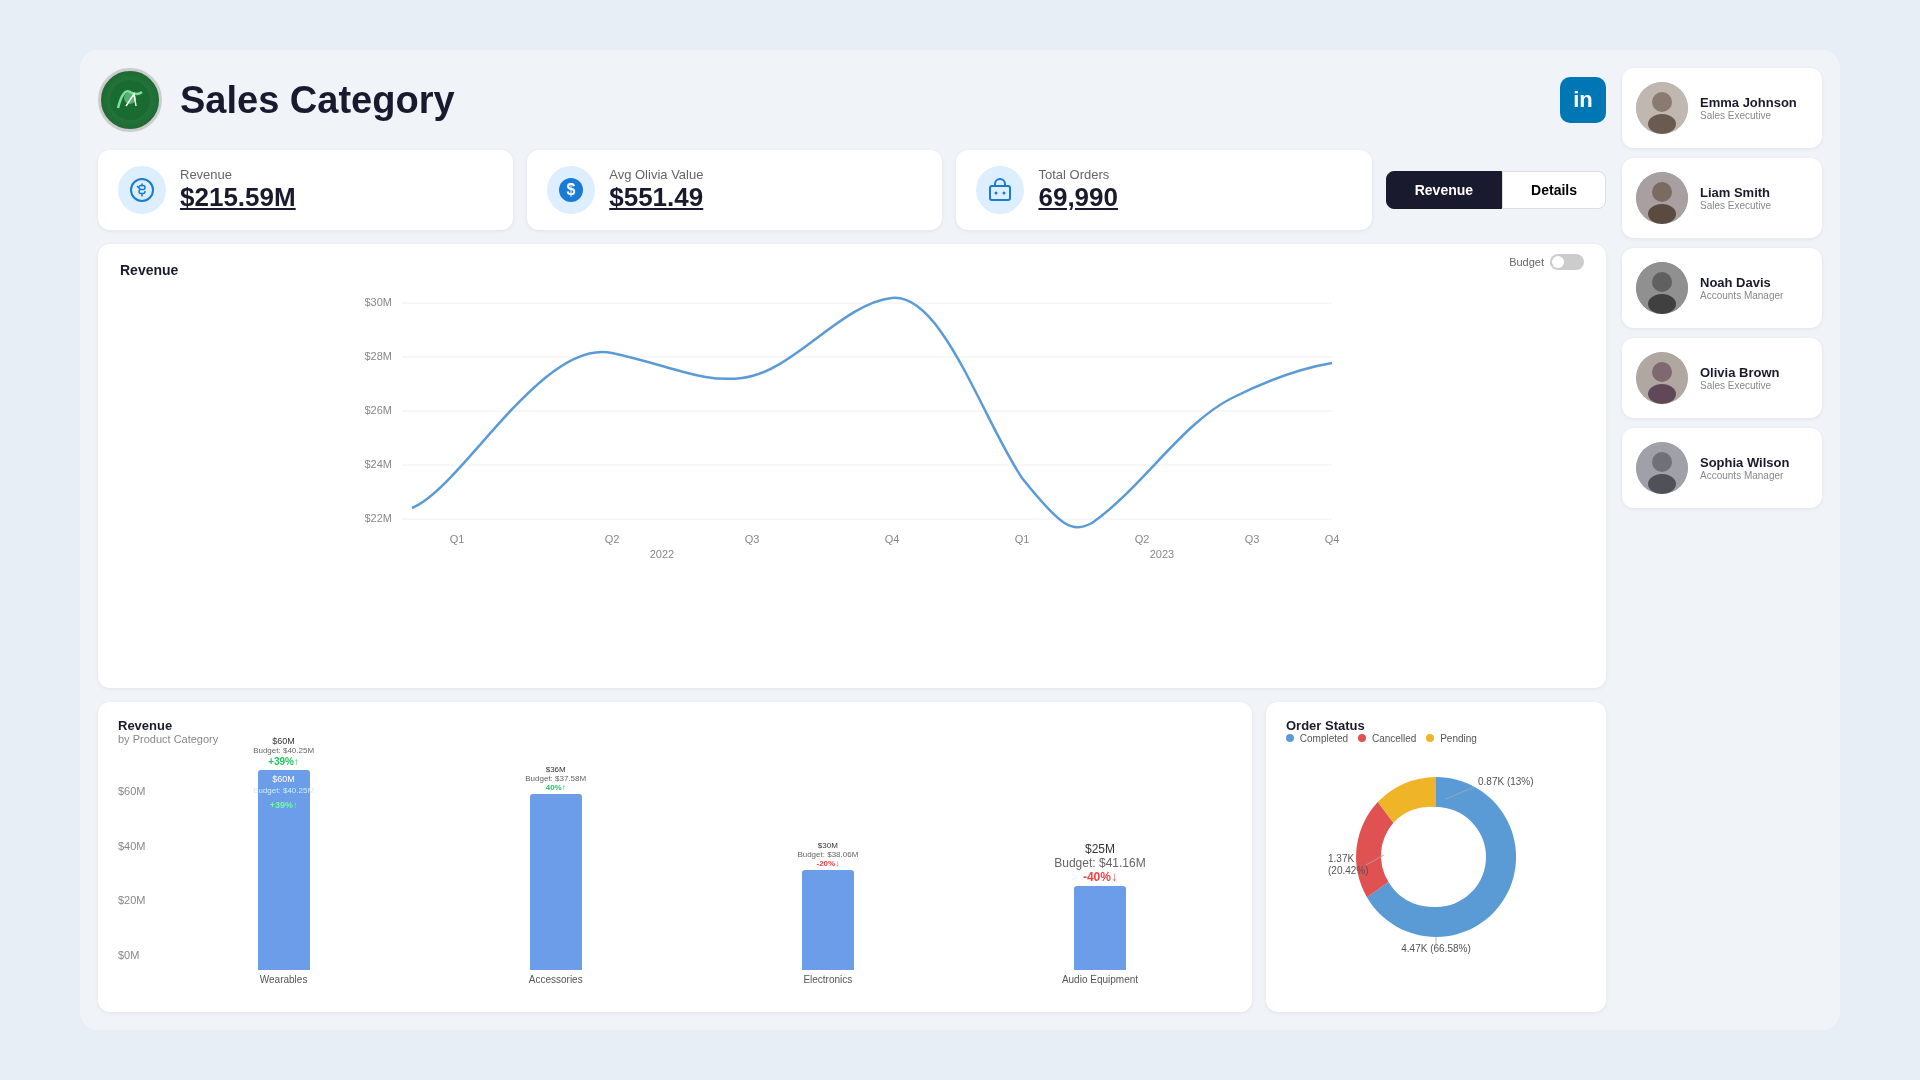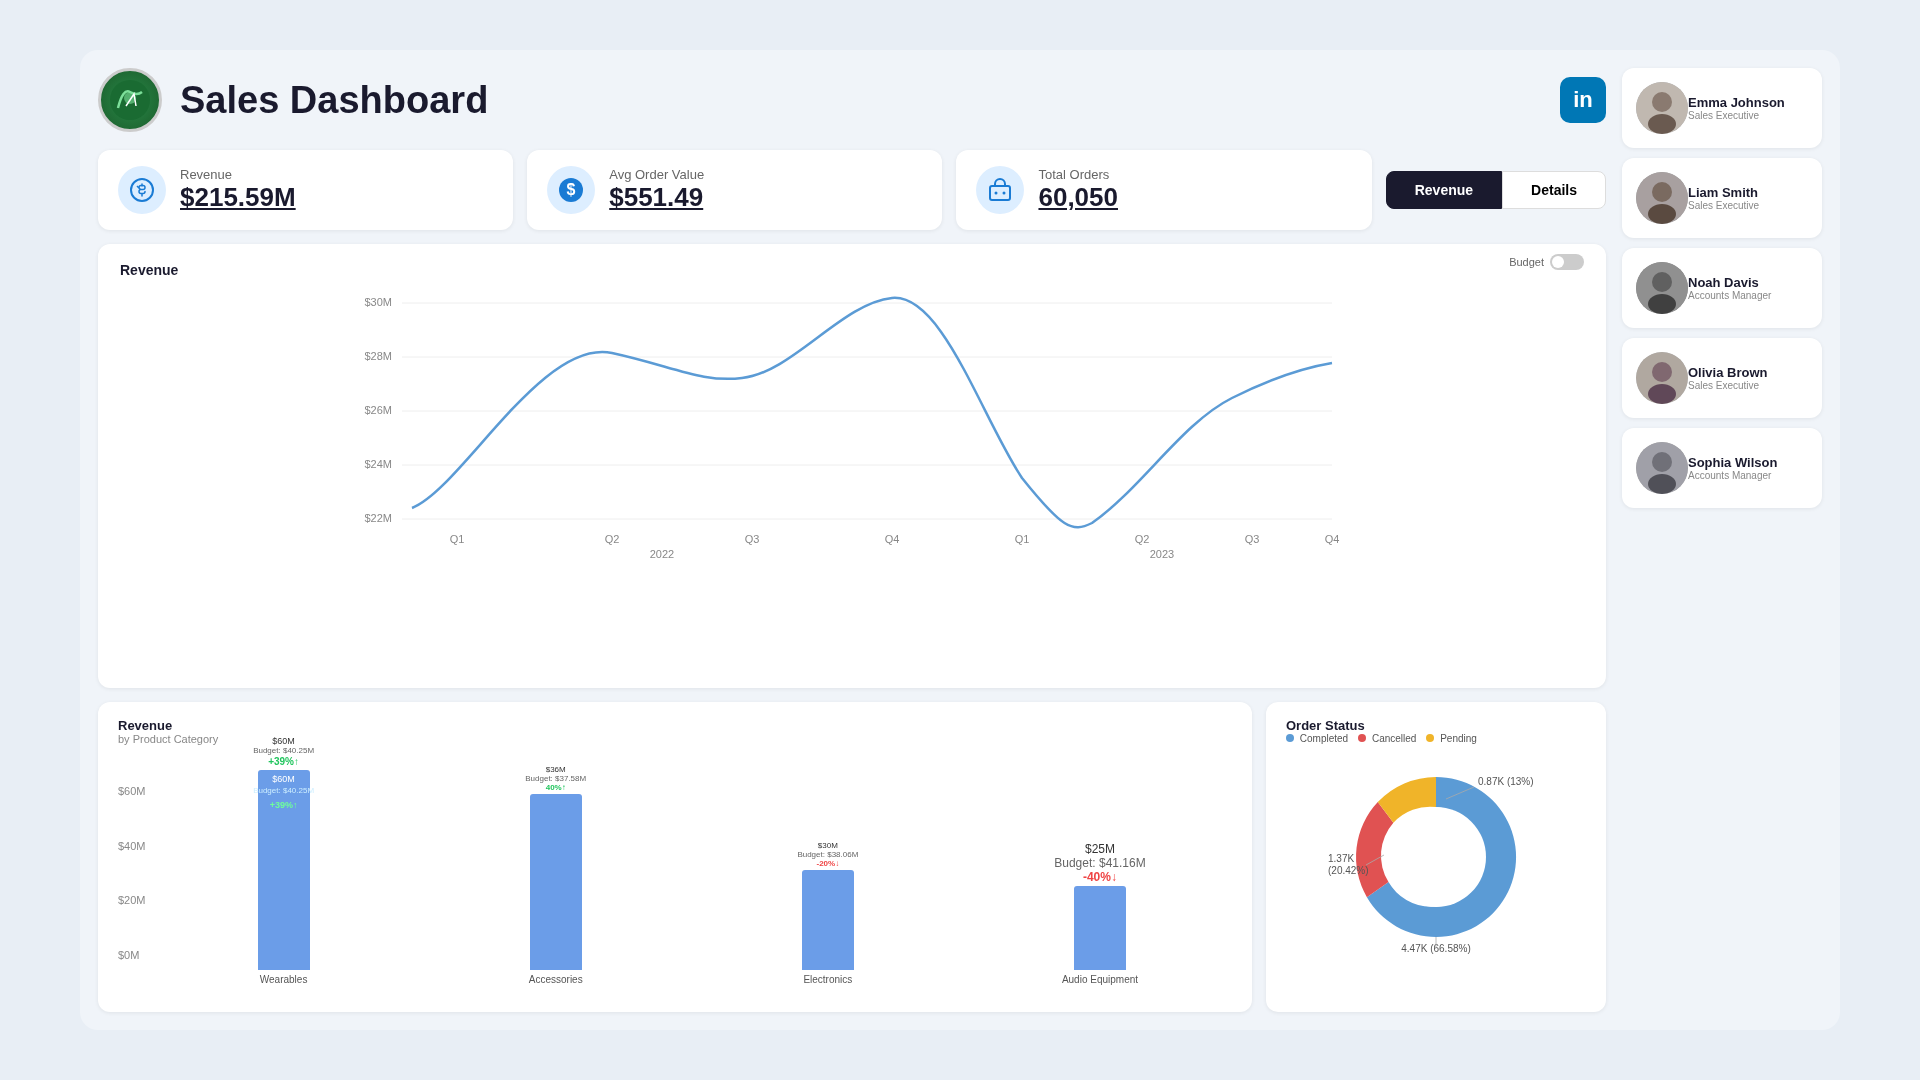--- a/index.html
+++ b/index.html
@@ -269,20 +269,21 @@
       display: flex;
       flex-direction: column;
       gap: 10px;
     }
     .person-card {
       background: white;
       border-radius: 12px;
       padding: 14px;
       display: flex;
       align-items: center;
+      gap: 12px;
       box-shadow: 0 1px 4px rgba(0,0,0,0.07);
     }
     .avatar {
       width: 52px;
       height: 52px;
       border-radius: 50%;
       background: #ccc;
       flex-shrink: 0;
       overflow: hidden;
       display: flex;
@@ -310,21 +311,21 @@
       <div class="logo-circle">
         <div class="logo-inner">
           <svg class="logo-svg" viewBox="0 0 44 44" xmlns="http://www.w3.org/2000/svg">
             <circle cx="22" cy="22" r="20" fill="#1a6b32"></circle>
             <path d="M10,30 Q15,10 22,14 Q29,18 34,14" stroke="#7ddf9a" stroke-width="2.5" fill="none"></path>
             <circle cx="22" cy="20" r="6" fill="#7ddf9a" opacity="0.6"></circle>
             <path d="M18,28 L26,16 L28,28" stroke="white" stroke-width="1.5" fill="none"></path>
           </svg>
         </div>
       </div>
-      <h1 class="page-title">Sales Dashboard</h1>
+      <h1 class="page-title">Sales Category</h1>
       <div class="linkedin-icon">in</div>
     </div>
 
     <div class="kpi-row">
       <div class="kpi-card">
         <div class="kpi-icon blue">
           <svg width="26" height="26" viewBox="0 0 26 26">
             <circle cx="13" cy="13" r="11" stroke="#1a7bd4" stroke-width="2" fill="none"></circle>
             <path d="M13 7v2M13 17v2M10 10.5c0-1.1.9-2 2-2h2a2 2 0 010 4h-2a2 2 0 000 4h2a2 2 0 002-2" stroke="#1a7bd4" stroke-width="1.5" fill="none" stroke-linecap="round"></path>
             <path d="M8 9l3.5 3.5" stroke="#1a7bd4" stroke-width="1.5" fill="none"></path>
@@ -336,36 +337,36 @@
         </div>
       </div>
       <div class="kpi-card">
         <div class="kpi-icon blue">
           <svg width="28" height="28" viewBox="0 0 28 28">
             <circle cx="14" cy="14" r="12" fill="#1a7bd4"></circle>
             <text x="14" y="19" text-anchor="middle" fill="white" font-size="16" font-weight="bold">$</text>
           </svg>
         </div>
         <div>
-          <div class="kpi-label">Avg Order Value</div>
+          <div class="kpi-label">Avg Olivia Value</div>
           <div class="kpi-value">$551.49</div>
         </div>
       </div>
       <div class="kpi-card">
         <div class="kpi-icon blue">
           <svg width="28" height="28" viewBox="0 0 28 28">
             <rect x="4" y="10" width="20" height="14" rx="2" fill="none" stroke="#1a7bd4" stroke-width="2"></rect>
             <path d="M9 10V8a5 5 0 0110 0v2" stroke="#1a7bd4" stroke-width="2" fill="none"></path>
             <circle cx="10" cy="17" r="1.5" fill="#1a7bd4"></circle>
             <circle cx="18" cy="17" r="1.5" fill="#1a7bd4"></circle>
           </svg>
         </div>
         <div>
           <div class="kpi-label">Total Orders</div>
-          <div class="kpi-value">60,050</div>
+          <div class="kpi-value">69,990</div>
         </div>
       </div>
       <div class="revenue-toggle">
         <button class="toggle-btn active">Revenue</button>
         <button class="toggle-btn">Details</button>
       </div>
     </div>
 
     <div class="chart-section">
       <div style="display:flex;justify-content:space-between;align-items:center;">

